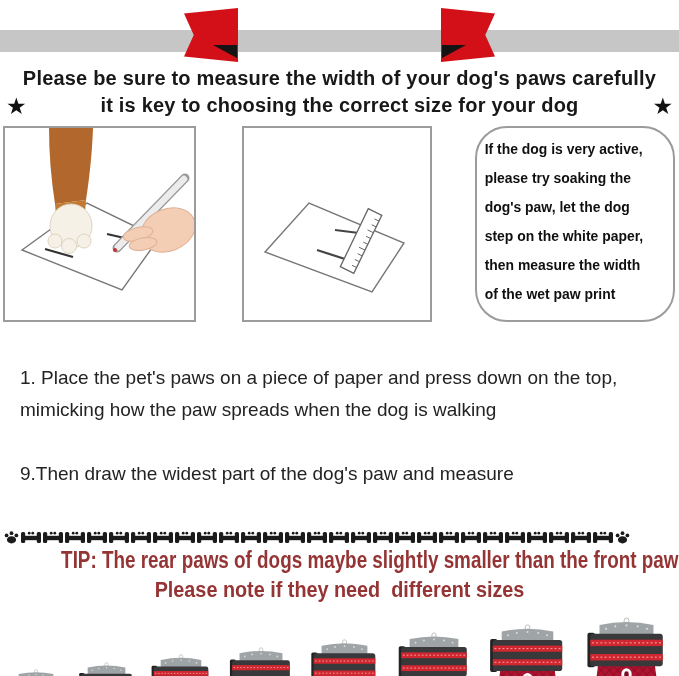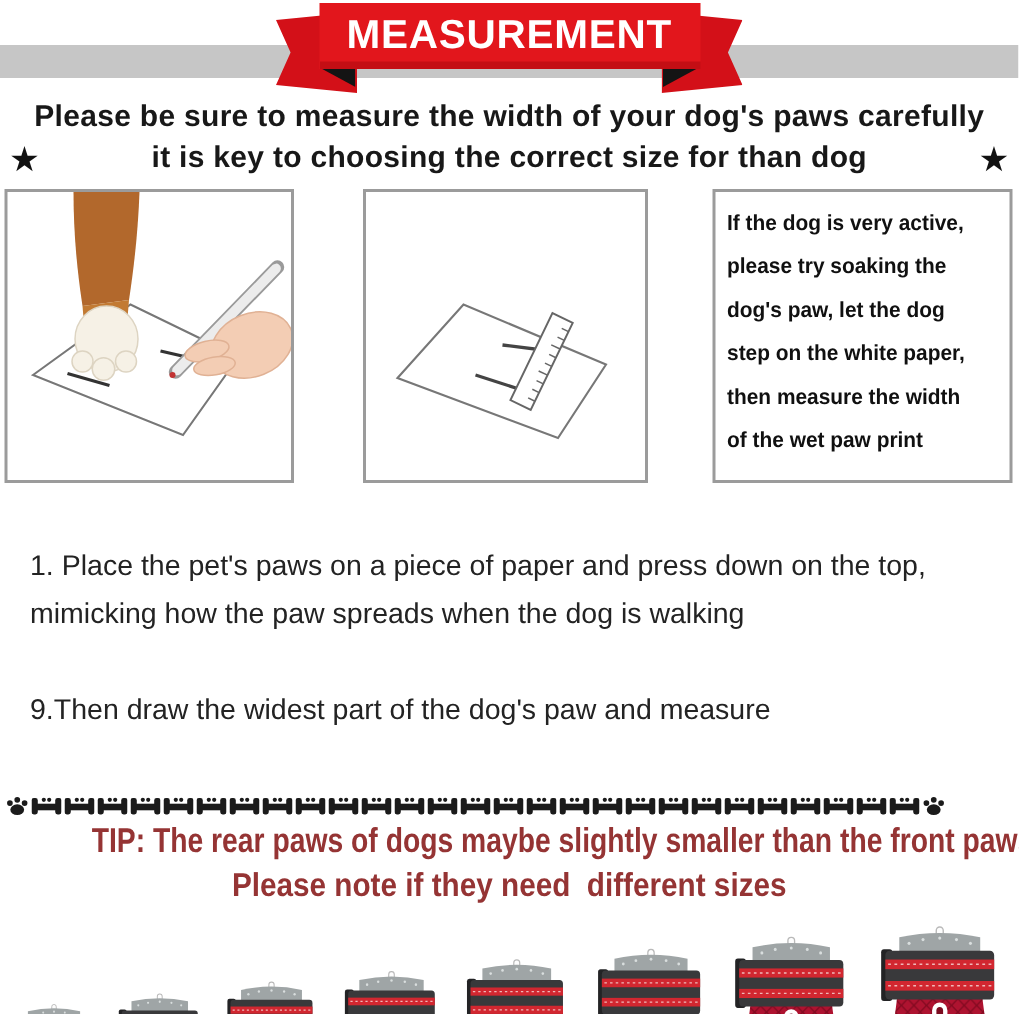--- a/index.html
+++ b/index.html
@@ -30,21 +30,21 @@
                    line-height: 27px; letter-spacing: 0.2px; color: #181818; }
   .star { position: absolute; bottom: 2px; font-size: 23px; color: #111; line-height: 1; }
   .star-left { left: 6px; }
   .star-right { right: 6px; }
 
   
   .panels { position: relative; margin-top: 6px; height: 196px; }
   .panel { position: absolute; top: 0; height: 196px; border: 2px solid #9b9b9b; background: #fff; }
   .panel-1 { left: 3px;   width: 193px; }
   .panel-2 { left: 242px; width: 190px; }
-  .panel-3 { left: 475px; width: 200px; }
+  .panel-3 { left: 475px; width: 200px; border-radius: 32px; }
   .panel svg.illus { display: block; width: 100%; height: 100%; }
   .panel-3 .note { padding: 7px 8px; font-weight: bold; font-size: 14.5px;
                    line-height: 29px; white-space: pre-line; color: #101010;
                    transform: scaleX(0.96); transform-origin: left top; width: 104%; }
 
   
   .steps { margin-top: 8px; padding: 0 20px; font-size: 19px; line-height: 32px;
            color: #232323; white-space: pre-line; }
 
   
@@ -114,28 +114,27 @@
       </g>
     </defs>
   </svg>
 
   <header class="banner-area">
     <div class="gray-bar"></div>
     <div class="wing wing-left"></div>
     <div class="wing wing-right"></div>
     <div class="fold fold-left"></div>
     <div class="fold fold-right"></div>
-    <div class="ribbon">MEASUREMENT</div>
   </header>
 
   <section class="headline">
     <span class="star star-left">★</span>
     <div class="headline-text">
       <div>Please be sure to measure the width of your dog's paws carefully</div>
-      <div>it is key to choosing the correct size for than dog</div>
+      <div>it is key to choosing the correct size for your dog</div>
     </div>
     <span class="star star-right">★</span>
   </section>
 
   <section class="panels">
 
     <div class="panel panel-1">
       <svg class="illus" viewBox="0 0 189 192">
         <polygon points="17,122 82,75 154,110 117,162" fill="#ffffff" stroke="#777" stroke-width="1.4"></polygon>
         <line x1="40" y1="121" x2="68" y2="129" stroke="#333" stroke-width="2.2"></line>

